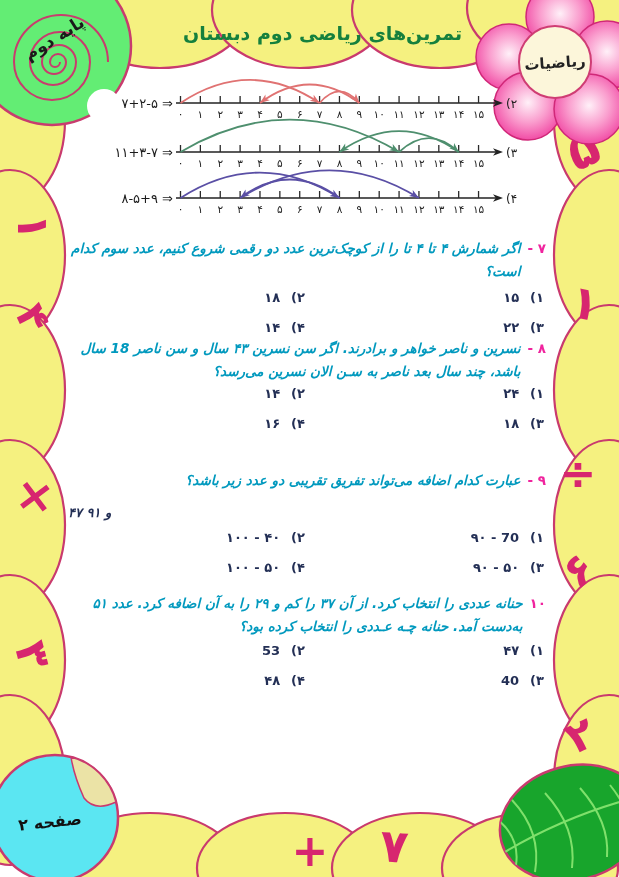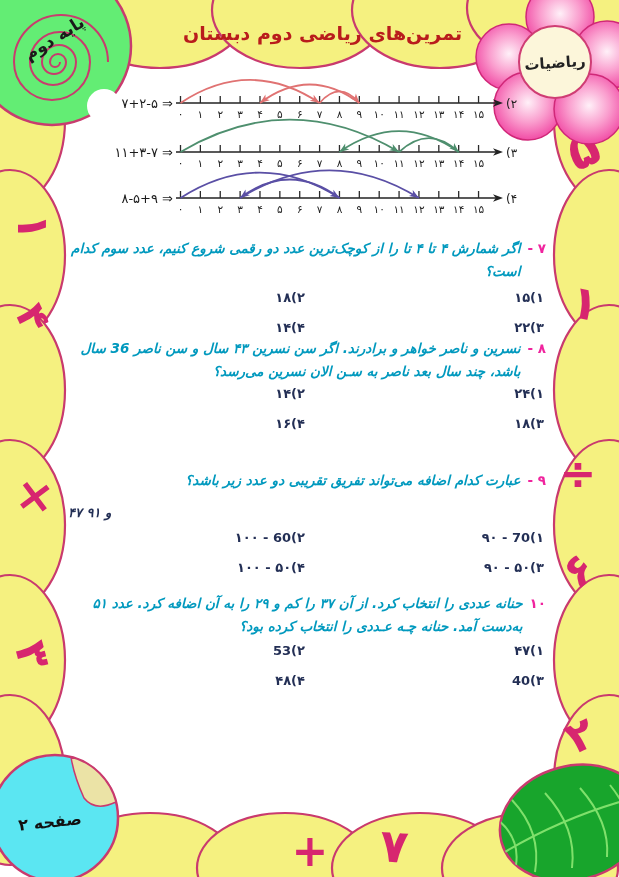--- a/index.html
+++ b/index.html
@@ -1,31 +1,31 @@
 <!DOCTYPE html>
 <html lang="fa"><head>
 <meta charset="utf-8">
 <style>
   html,body{margin:0;padding:0;background:#fff;}
   .page{width:619px;height:877px;position:relative;overflow:hidden;background:#fff;
         font-family:"DejaVu Sans",sans-serif;}
   .frame-svg,.nl-svg{position:absolute;left:0;top:0;}
   .nl-svg{top:75px;}
   .page-title{position:absolute;top:22px;left:140px;width:365px;text-align:center;
-        color:#b91c1c;font-size:19px;font-weight:bold;direction:rtl;}
+        color:#15803d;font-size:19px;font-weight:bold;direction:rtl;}
   .content{position:absolute;left:66px;top:0;width:482px;height:877px;direction:rtl;}
   .q{position:absolute;width:100%;direction:rtl;padding-left:2px;padding-right:2px;box-sizing:border-box;}
   .q7{top:237px}.q8{top:337px}.q9{top:469px}.q10{top:592px}
   .q-header{display:flex;gap:7px;font-weight:bold;font-size:13.5px;line-height:23px;color:#0199BE;}
   .q-num{color:#F0249E;white-space:nowrap;}
   .q-text{flex:1;font-style:italic;}
   .opts{display:grid;grid-template-columns:1fr 1fr;row-gap:12px;
         font-size:13px;font-weight:bold;color:#232F55;}
   .q7 .opts{margin-top:6px}.q8 .opts{margin-top:2px}.q9 .opts{margin-top:8px}.q10 .opts{margin-top:4px}
-  .opt{display:flex;direction:ltr;justify-content:flex-end;gap:0;padding-right:2px;line-height:18px;}
+  .opt{display:flex;direction:ltr;justify-content:flex-end;gap:11px;padding-right:2px;line-height:18px;}
   .aside{direction:ltr;text-align:left;font-size:13px;font-weight:bold;color:#232F55;
         line-height:16px;margin-top:13px;font-style:italic;}
   .sym{fill:#D7266F;font-weight:bold;font-family:"DejaVu Sans",sans-serif;}
 </style>
 </head>
 <body>
 
 <div class="page">
 
   <svg class="frame-svg" width="619" height="877" viewBox="0 0 619 877">
@@ -276,21 +276,21 @@
         <div class="opt">
             <span>۱۴</span>
             <span>(۴</span>
           </div>
       </div>
     </div>
 
     <div class="q q8">
       <div class="q-header">
         <span class="q-num">۸ -</span>
-        <span class="q-text">نسرین و ناصر خواهر و برادرند. اگر سن نسرین ۴۳ سال و سن ناصر 36 سال باشد، چند سال بعد ناصر به سـن الان نسرین می‌رسد؟</span>
+        <span class="q-text">نسرین و ناصر خواهر و برادرند. اگر سن نسرین ۴۳ سال و سن ناصر 18 سال باشد، چند سال بعد ناصر به سـن الان نسرین می‌رسد؟</span>
       </div>
       <div class="opts">
         <div class="opt">
             <span>۲۴</span>
             <span>(۱</span>
           </div>
         <div class="opt">
             <span>۱۴</span>
             <span>(۲</span>
           </div>
@@ -310,21 +310,21 @@
         <span class="q-num">۹ -</span>
         <span class="q-text">عبارت کدام اضافه می‌تواند تفریق تقریبی دو عدد زیر باشد؟</span>
       </div>
       <div class="aside">۴۷ و ۹۱</div>
       <div class="opts">
         <div class="opt">
             <span>۹۰ - 70</span>
             <span>(۱</span>
           </div>
         <div class="opt">
-            <span>۱۰۰ - 60</span>
+            <span>۱۰۰ - ۴۰</span>
             <span>(۲</span>
           </div>
         <div class="opt">
             <span>۹۰ - ۵۰</span>
             <span>(۳</span>
           </div>
         <div class="opt">
             <span>۱۰۰ - ۵۰</span>
             <span>(۴</span>
           </div>

